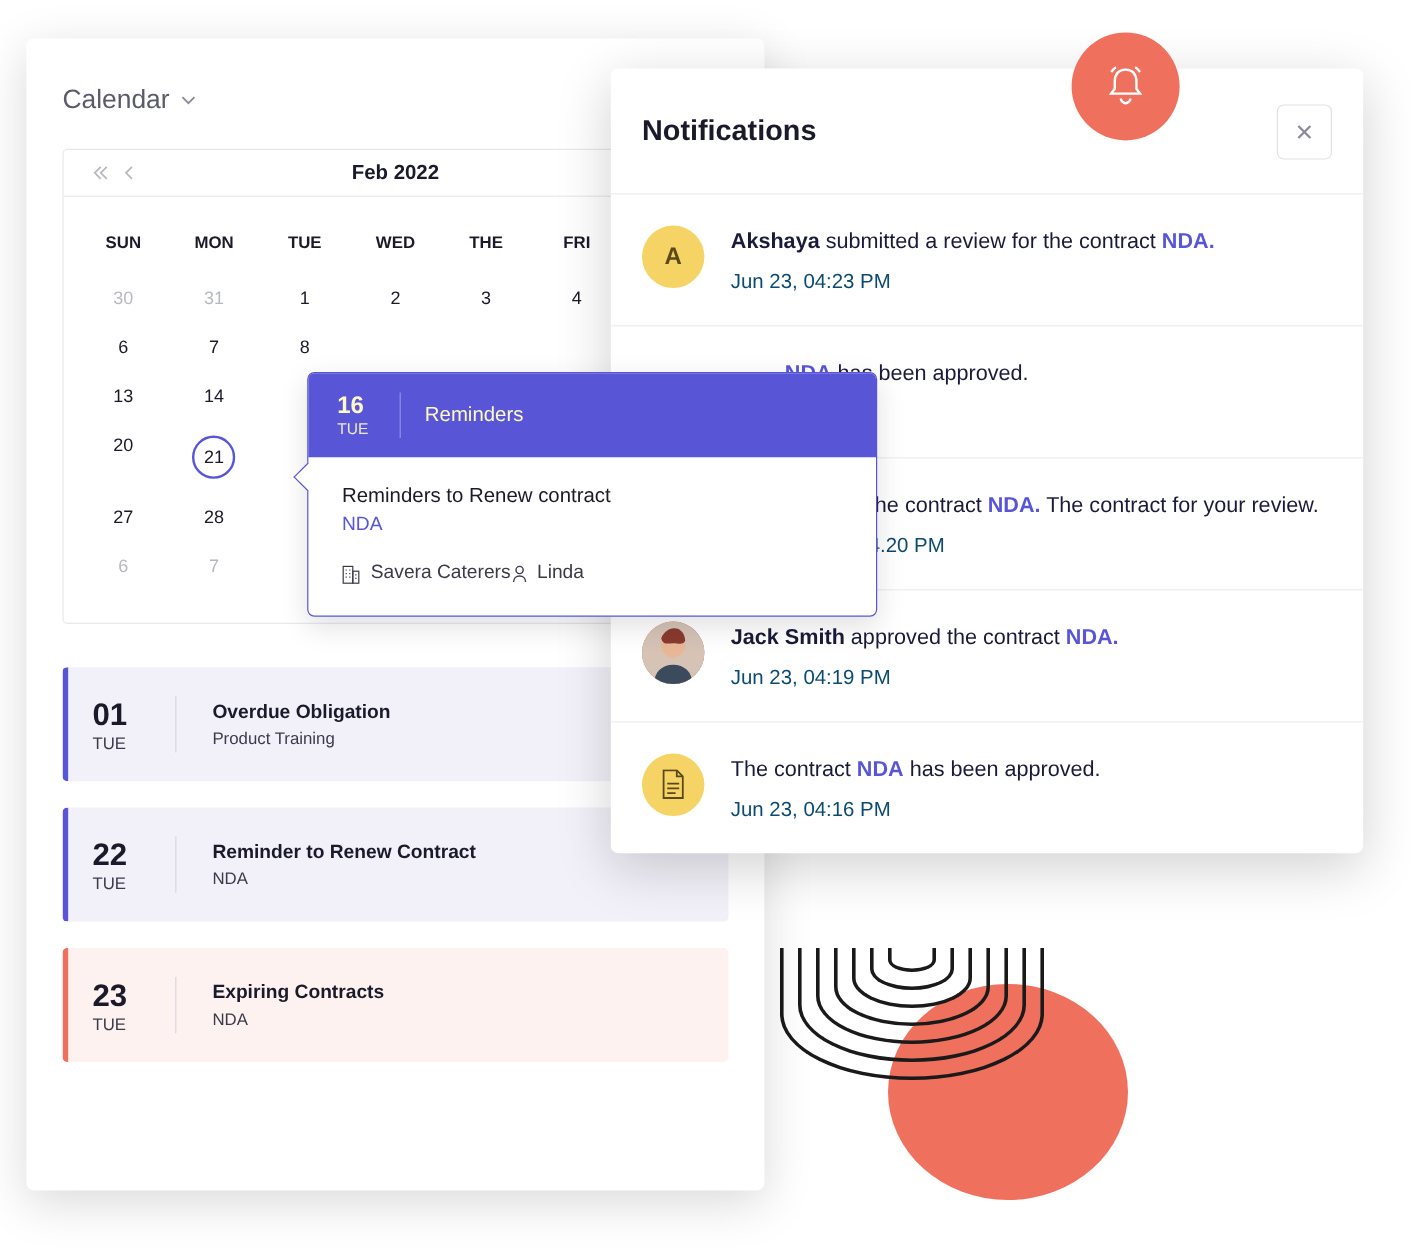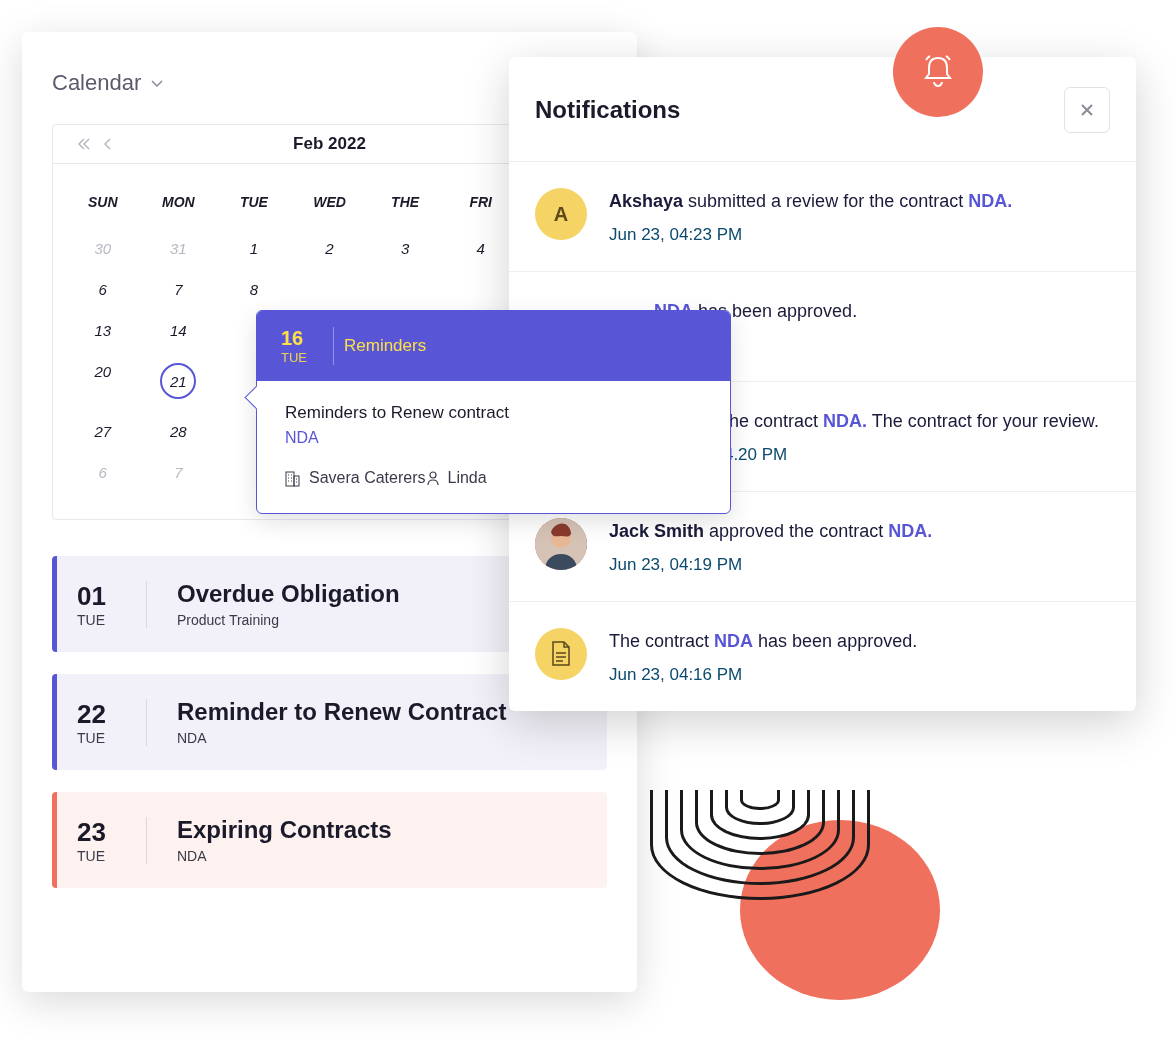--- a/index.html
+++ b/index.html
@@ -77,21 +77,20 @@
 .month-label { position:absolute; left:50%; transform:translateX(-50%); font-size: 17px; color: #1a1a2a; font-weight: 600; }
 
 .cal-table { width: 100%; padding: 18px 12px 26px; }
 .cal-row { display: flex; }
 .cal-cell {
   flex: 1;
   text-align: center;
   padding: 12px 0;
   font-size: 15px;
   color: #1a1a2a;
-  font-style: italic;
 }
 .cal-head .cal-cell { font-weight: 700; font-size: 14px; color: #1a1a2a; padding-bottom: 18px; }
 .cal-cell.other { color: #b8b8c5; }
 .cal-cell.today span {
   display: inline-block;
   width: 36px; height: 36px; line-height: 34px;
   border: 2px solid #5856d6;
   border-radius: 50%;
 }
 
@@ -113,25 +112,25 @@
   left: -9px;
   top: 78px;
   width: 16px; height: 16px;
   background: #fff;
   border-left: 1px solid #5856d6;
   border-bottom: 1px solid #5856d6;
   transform: rotate(45deg);
 }
 .pop-head {
   background: #5856d6;
-  color: #fde047;
+  color: #fef9c3;
   padding: 16px 24px;
   display: flex;
   align-items: center;
-  gap: 10px;
+  gap: 20px;
   border-radius: 5px 5px 0 0;
 }
 .pop-date { border-right: 1px solid rgba(255,255,255,.35); padding-right: 26px; }
 .pop-date-num { font-size: 20px; font-weight: 600; }
 .pop-date-dow { font-size: 13px; opacity:.9; }
 .pop-label { font-size: 17px; }
 .pop-body { padding: 22px 28px 26px; }
 .pop-title { font-size: 17px; color: #1a1a2a; margin-bottom: 6px; }
 .pop-link { color: #5856d6; font-size: 16px; }
 .pop-meta { display: flex; margin-top: 22px; font-size: 16px; color: #3a3a4a; align-items:center; }
@@ -145,21 +144,21 @@
   border-left: 5px solid #5856d6;
   border-radius: 4px;
   margin-bottom: 22px;
   padding: 24px 20px;
   gap: 30px;
 }
 .event-item.warn { background: #fdf2ef; border-left-color: #f0705e; }
 .event-date { text-align: left; border-right: 1px solid #d8d8e0; padding-right: 12px; min-width:70px; }
 .event-num { font-size: 26px; font-weight: 700; color: #1a1a2a; }
 .event-dow { font-size: 14px; color: #3a3a4a; }
-.event-body .event-title { font-size: 24px; font-weight: 700; color: #1a1a2a; margin-bottom: 4px; }
+.event-body .event-title { font-size: 16px; font-weight: 700; color: #1a1a2a; margin-bottom: 4px; }
 .event-sub { font-size: 14px; color: #3a3a4a; }
 
 
 .notif-panel {
   position: absolute;
   left: 509px;
   top: 57px;
   width: 627px;
   background: #fff;
   border-radius: 6px;

